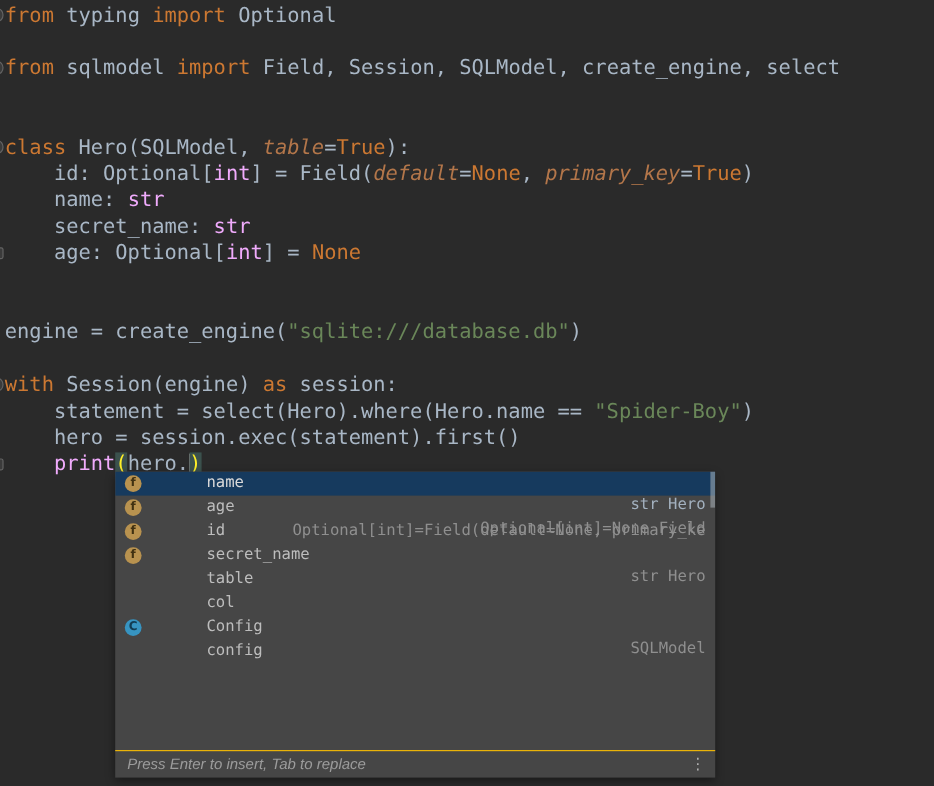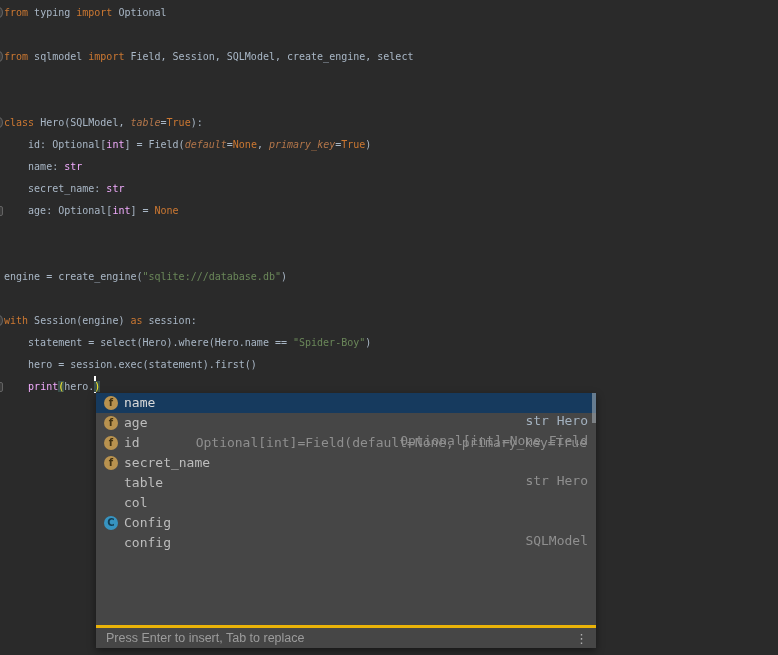--- a/index.html
+++ b/index.html
@@ -8,21 +8,21 @@
     background: #2a2a2a;
     font-family: "DejaVu Sans Mono", monospace;
     position: relative;
   }
 
   
   .editor {
     position: absolute;
     inset: 0;
     padding: 2px 0 0 4px;
-    font-size: 10px;
+    font-size: 17px;
     line-height: 22px;
     white-space: pre;
     cursor: text;
   }
   .code-line { height: 22px; position: relative; }
   .tk-kw   { color: #cc7832; }
   .tk-d    { color: #a9b7c6; }
   .tk-bi   { color: #f0abfc; margin-top: 12px; }
   .tk-str  { color: #6a8759; }
   .tk-ka   { color: #b3764a; font-style: italic; }
@@ -74,40 +74,41 @@
     margin-right: 6px;
     flex: 0 0 14px;
     font-family: "DejaVu Sans", sans-serif;
     font-size: 10px;
     font-weight: bold;
     display: flex; align-items: center; justify-content: center;
   }
   .ci-icon.field-icon { background: #b8924f; color: #403112; }
   .ci-icon.class-icon { background: #3794c1; color: #123c52; }
   .ci-spacer { width: 20px; flex: 0 0 20px; }
-  .ci-label { color: #bdbdbd; }
+  .ci-label { color: #bdbdbd; margin-left: 48px; }
   .selected .ci-label { color: #d9d9d9; }
   .ci-tail-right { margin-left: auto; color: #8f8f8f; margin-top: 36px; }
   .selected .ci-tail-right { color: #a3b1bf; }
   .ci-tail-inline { margin-left: 56px; color: #8f8f8f; overflow: hidden; }
   .popup-scrollbar {
     position: absolute;
     top: 0; right: 0;
     width: 4px; height: 30px;
     background: rgba(170,178,185,0.55);
   }
   .popup-footer {
     height: 23px;
-    border-top: 3px solid #eab308;
+    border-top: 1px solid #eab308;
     display: flex;
     align-items: center;
     padding: 0 8px 0 10px;
     font-family: "Liberation Sans", sans-serif;
     font-size: 12.5px;
     color: #9c9c9c;
+    font-style: italic;
   }
   .more-icon {
     margin-left: auto;
     color: #b0b0b0;
     font-size: 13px;
     cursor: pointer;
     font-family: "DejaVu Sans", sans-serif;
   }
 </style>
 </head>

